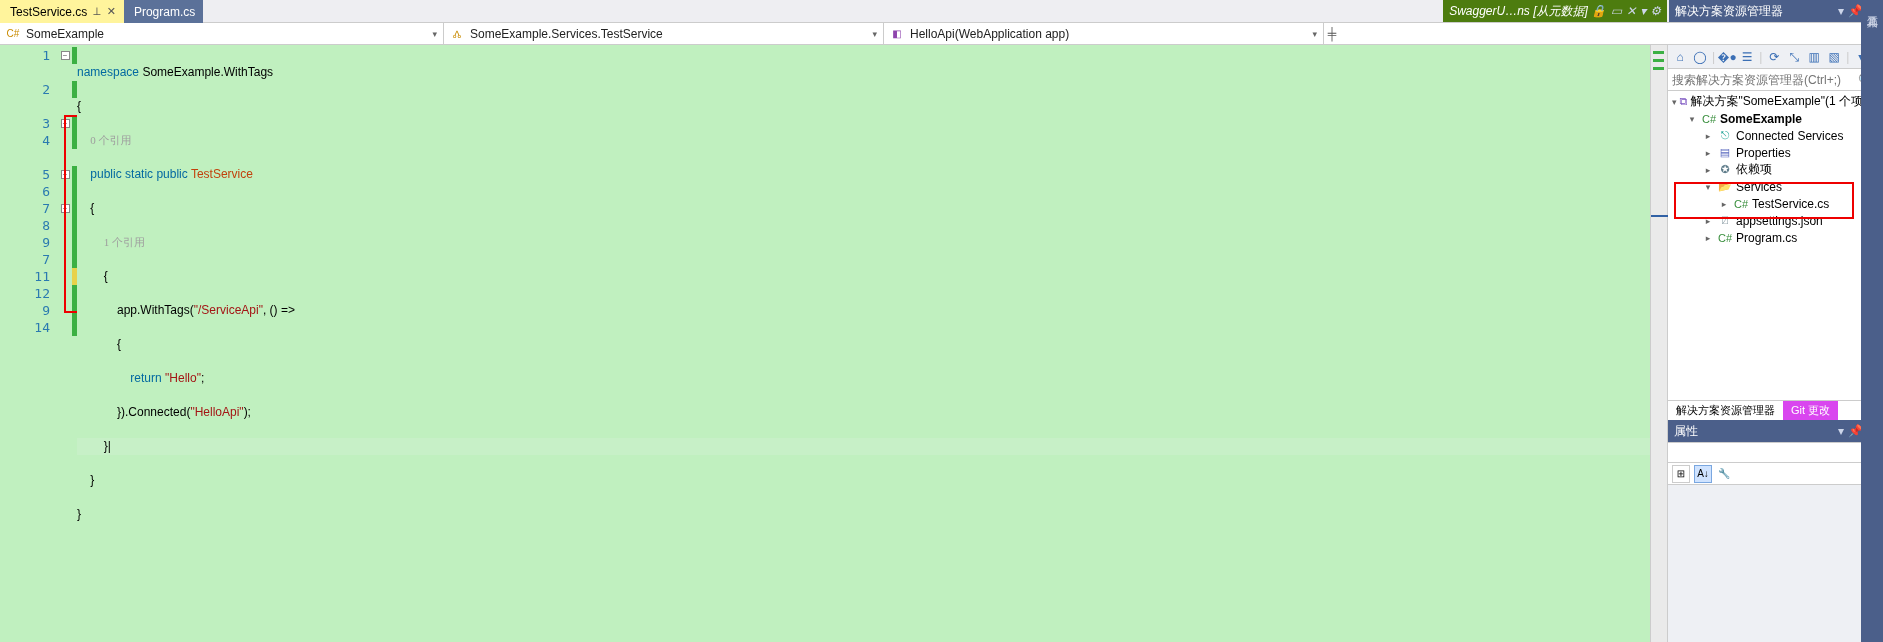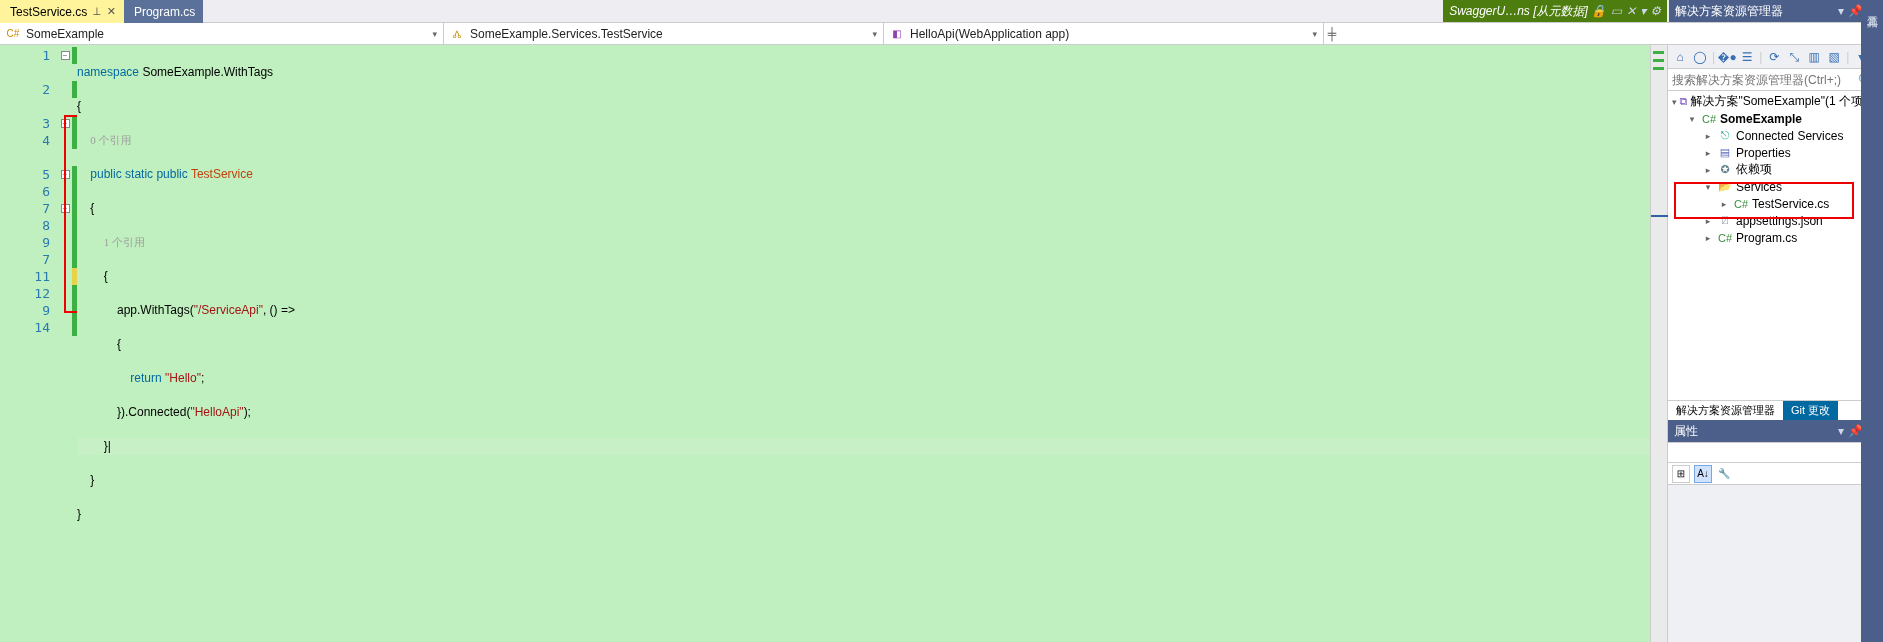--- a/index.html
+++ b/index.html
@@ -71,21 +71,21 @@
   .ic-cs    { color:#388e3c; }
   .ic-foldO { color:#d8a03d; }
   .ic-ref   { color:#607d8b; }
   .ic-conn  { color:#26a69a; }
   .ic-prop  { color:#5c6bc0; }
   .ic-json  { color:#546e7a; }
 
   .side .tabs-bot { height:20px; display:flex; border-top:1px solid #ccc; }
   .side .tabs-bot div { padding:2px 8px; font-size:11px; }
   .side .tabs-bot .act { background:#fff; }
-  .side .tabs-bot .ina { background:#0369a1; color:#fff; }
+  .side .tabs-bot .ina { background:#d946ef; color:#fff; }
 
   .prop-head { height:22px; background:#4b5f8a; color:#fff; display:flex; align-items:center; justify-content:space-between; padding:0 6px; }
   .prop-head .picons{ display:flex; gap:4px; color:#cdd6ea;}
   .prop-body { height:200px; background:#eef0f4; border-top:1px solid #ccc; }
   .prop-body .pt { height:22px; display:flex; align-items:center; gap:4px; padding:0 4px; border-bottom:1px solid #ccc; background:#fff; }
   .prop-body .pt .pbtn{ width:18px; height:18px; border:1px solid #ccc; display:flex; align-items:center; justify-content:center; font-size:10px; cursor:pointer;}
   .prop-body .pt .pbtn.act{ background:#cfe3ff; border-color:#7aa7e0;}
 </style>
 </head>
 <body>

